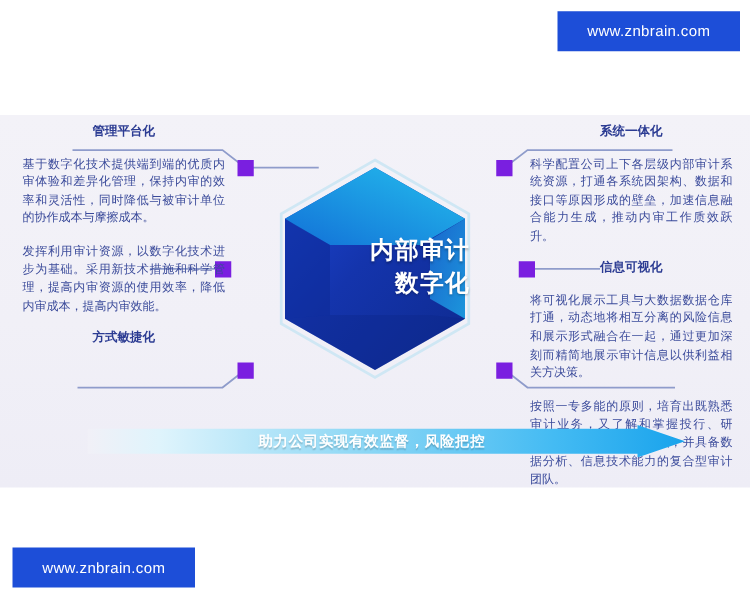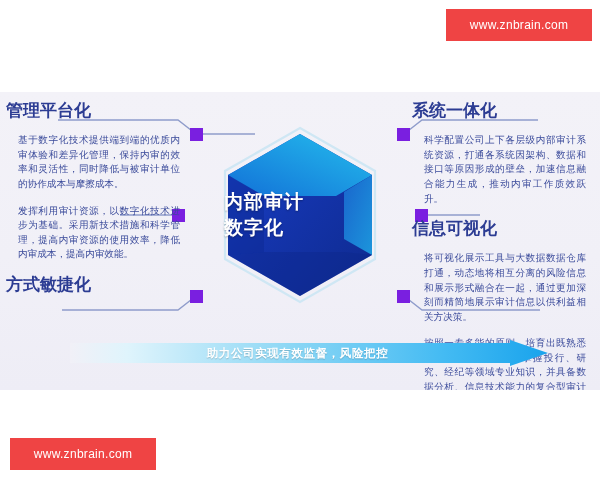--- a/index.html
+++ b/index.html
@@ -12,21 +12,21 @@
     width: 600px;
     height: 480px;
     position: relative;
     overflow: hidden;
     font-family: "Liberation Sans", "DejaVu Sans", sans-serif;
   }
 
   
   .watermark {
     position: absolute;
-    background: #ef4444;
+    background: #1d4ed8;
     color: #ffffff;
     font-size: 12px;
     letter-spacing: 0.3px;
     display: flex;
     align-items: center;
     justify-content: center;
     font-family: "Liberation Sans", sans-serif;
   }
   .watermark-top {
     right: 8px;
@@ -76,50 +76,51 @@
     transform: translate(-50%, -50%);
     width: 152px;
     height: 166px;
   }
   .hex-label {
     position: absolute;
     left: 0;
     top: 50%;
     transform: translateY(-50%);
     width: 152px;
-    text-align: left;
+    text-align: right;
     color: #ffffff;
     font-size: 19px;
     font-weight: bold;
     line-height: 1.38;
     letter-spacing: 1px;
     text-shadow: 0 1px 2px rgba(0,0,0,0.30);
-    font-family: Liberation Serif, serif;
+    font-family: Liberation Mono, monospace;
     pointer-events: none;
   }
 
   
   .col {
     position: absolute;
     top: 8px;
     width: 186px;
   }
   .col-left  { left: 6px;  text-align: left; }
   .col-right { left: 412px; text-align: left; }
 
   .block { margin-bottom: 7px; }
   .block:last-child { margin-bottom: 0; }
 
   .block-title {
     color: #2c3c93;
-    font-size: 17px;
+    font-size: 10px;
     font-weight: bold;
     line-height: 1.25;
     margin: 0 0 2px 0;
     font-family: "DejaVu Sans", sans-serif;
+    text-align: center;
   }
   .block-body {
     color: #3a4a9a;
     font-size: 9.6px;
     line-height: 1.52;
     margin: 12px;
     text-align: justify;
     font-family: "DejaVu Sans", sans-serif;
   }
   .col-right .block-body { color: #3b4b9b; }

